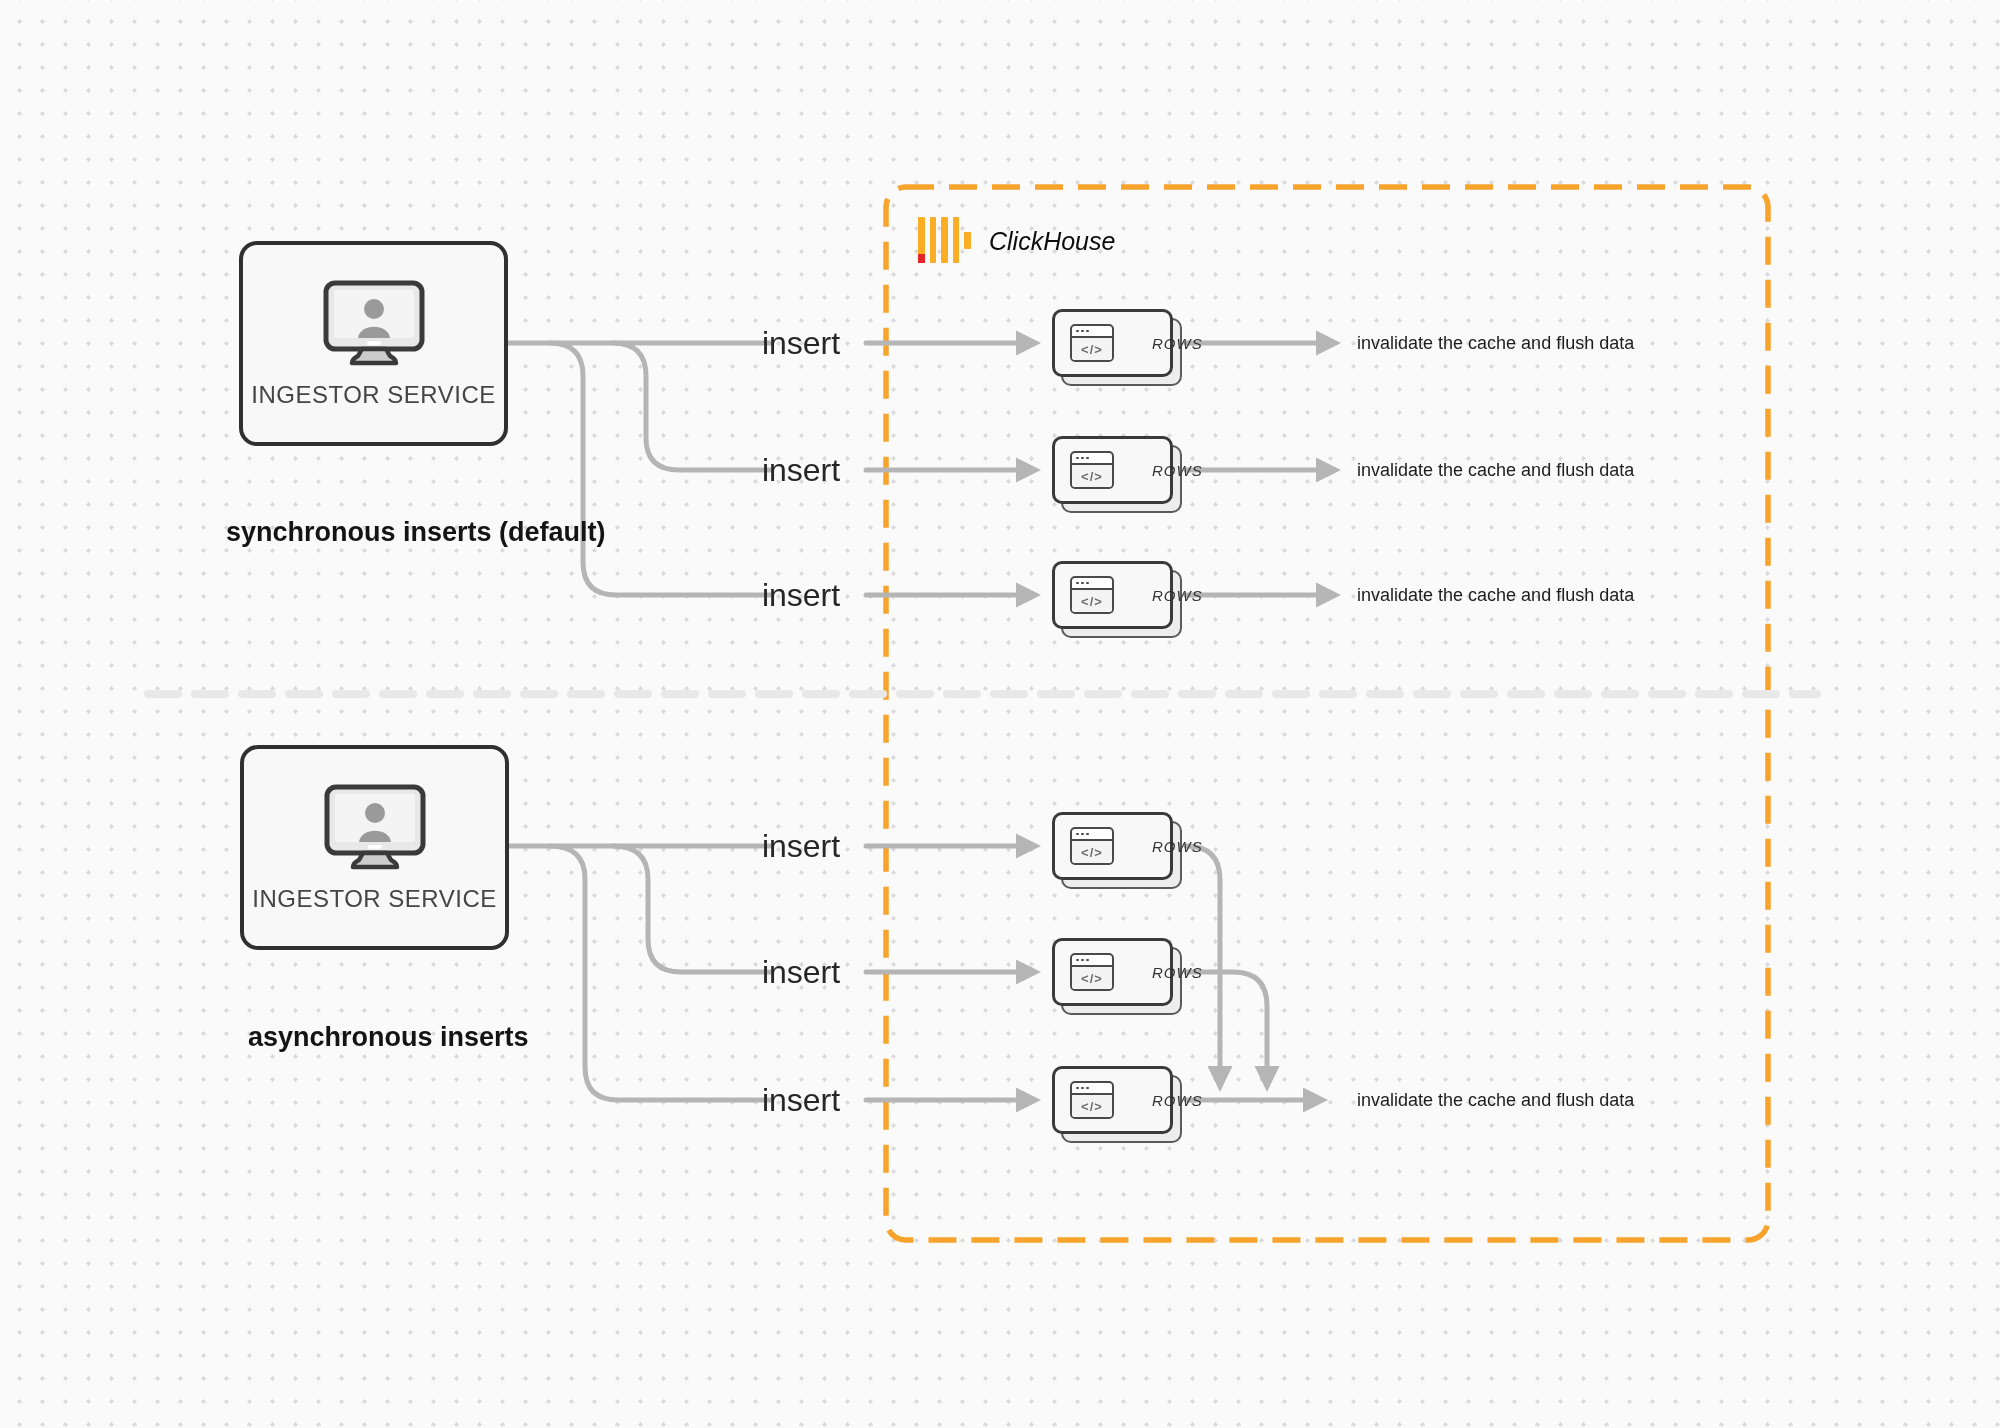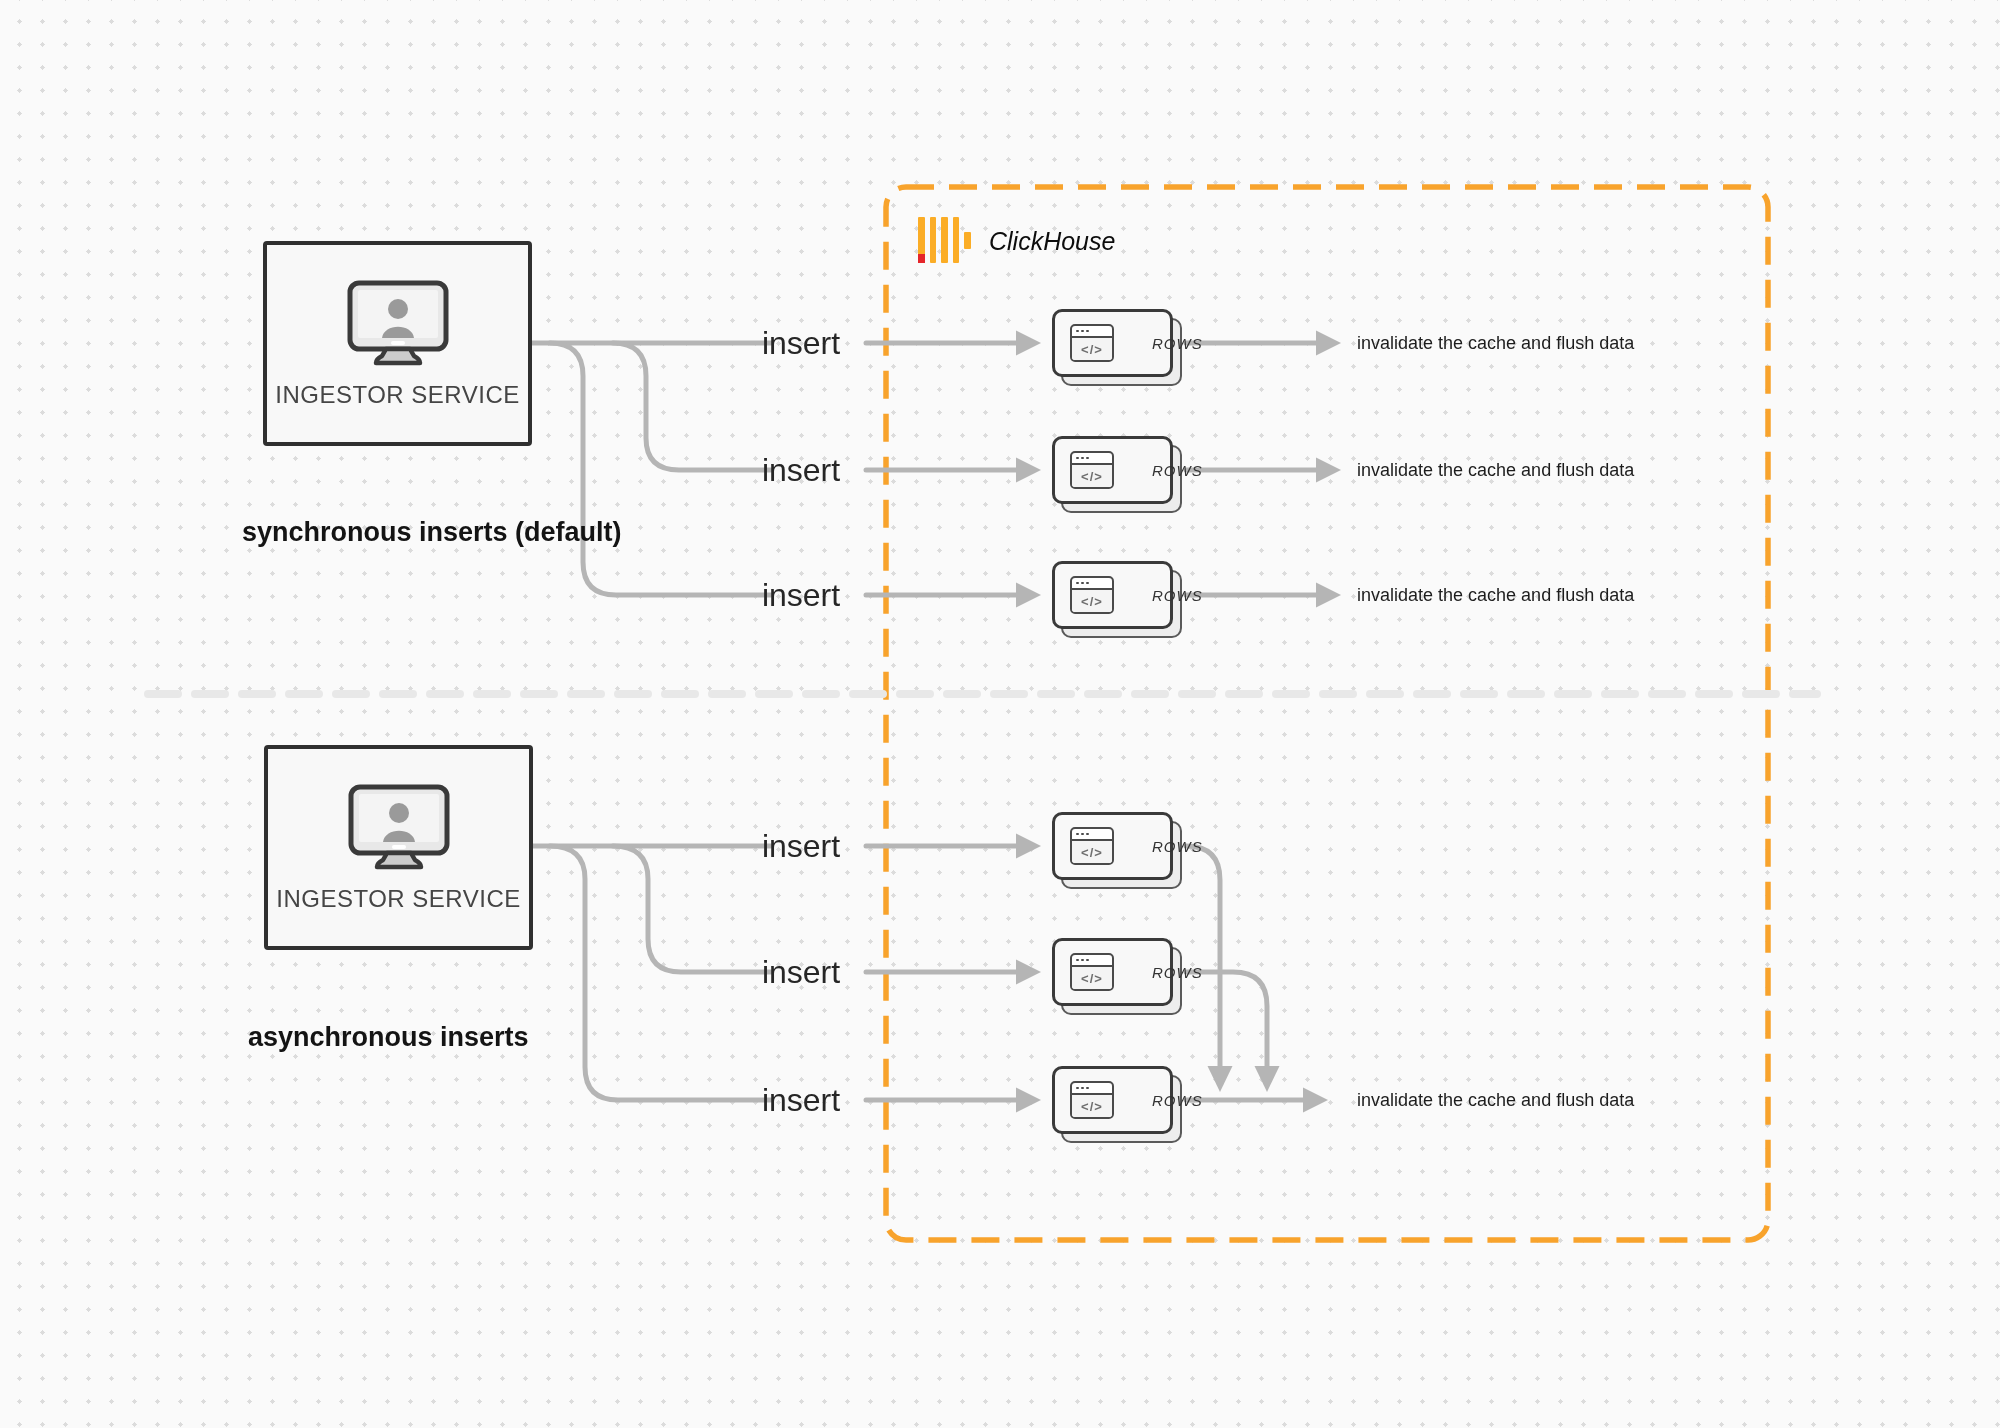--- a/index.html
+++ b/index.html
@@ -14,23 +14,23 @@
     background-image:radial-gradient(circle,#dcdcdc 2.1px,transparent 2.2px);
     background-size:23px 23px;
     background-position:8px 10px;
     overflow:hidden;
   }
   .connector-layer{position:absolute;left:0;top:0;z-index:1;}
 
   
   .ingestor{
     position:absolute;width:269px;height:205px;box-sizing:border-box;
-    background:#f8f8f8;border:4px solid #303030;border-radius:4px;
+    background:#f8f8f8;border:4px solid #303030;border-radius:18px;
     display:flex;flex-direction:column;align-items:center;justify-content:center;
-    gap:12px;z-index:2;margin-left:24px;
+    gap:12px;z-index:2;
   }
   .ingestor .label{
     font-size:24px;color:#454545;letter-spacing:0.5px;white-space:nowrap;
   }
 
   .caption{
     position:absolute;transform:translateY(-50%);
     font-size:27px;font-weight:bold;color:#141414;white-space:nowrap;z-index:2;
   }
 
@@ -153,21 +153,21 @@
     <svg width="104" height="90" viewBox="0 0 104 90">
       <rect x="4" y="4" width="96" height="66" rx="9" fill="#e8e8e8" stroke="#3a3a3a" stroke-width="5"></rect>
       <rect x="12" y="11" width="80" height="48" rx="2" fill="#f4f4f4"></rect>
       <circle cx="52" cy="30" r="10" fill="#9a9a9a"></circle>
       <path d="M36 59 C38 44 66 44 68 59 Z" fill="#9a9a9a"></path>
       <rect x="45" y="62" width="14" height="4" rx="2" fill="#ffffff"></rect>
       <path d="M40 70 L64 70 L68 77 C72 79 74 81 74 84 L30 84 C30 81 32 79 36 77 Z" fill="#cccccc" stroke="#3a3a3a" stroke-width="4.5" stroke-linejoin="round"></path>
     </svg>
     <div class="label">INGESTOR SERVICE</div>
   </div>
-  <div class="caption" style="left:242px;top:532px;">synchronous inserts (default)</div>
+  <div class="caption" style="left:226px;top:532px;">synchronous inserts (default)</div>
 
   <div class="ingestor" style="left:240px;top:745px;">
     <svg width="104" height="90" viewBox="0 0 104 90">
       <rect x="4" y="4" width="96" height="66" rx="9" fill="#e8e8e8" stroke="#3a3a3a" stroke-width="5"></rect>
       <rect x="12" y="11" width="80" height="48" rx="2" fill="#f4f4f4"></rect>
       <circle cx="52" cy="30" r="10" fill="#9a9a9a"></circle>
       <path d="M36 59 C38 44 66 44 68 59 Z" fill="#9a9a9a"></path>
       <rect x="45" y="62" width="14" height="4" rx="2" fill="#ffffff"></rect>
       <path d="M40 70 L64 70 L68 77 C72 79 74 81 74 84 L30 84 C30 81 32 79 36 77 Z" fill="#cccccc" stroke="#3a3a3a" stroke-width="4.5" stroke-linejoin="round"></path>
     </svg>

